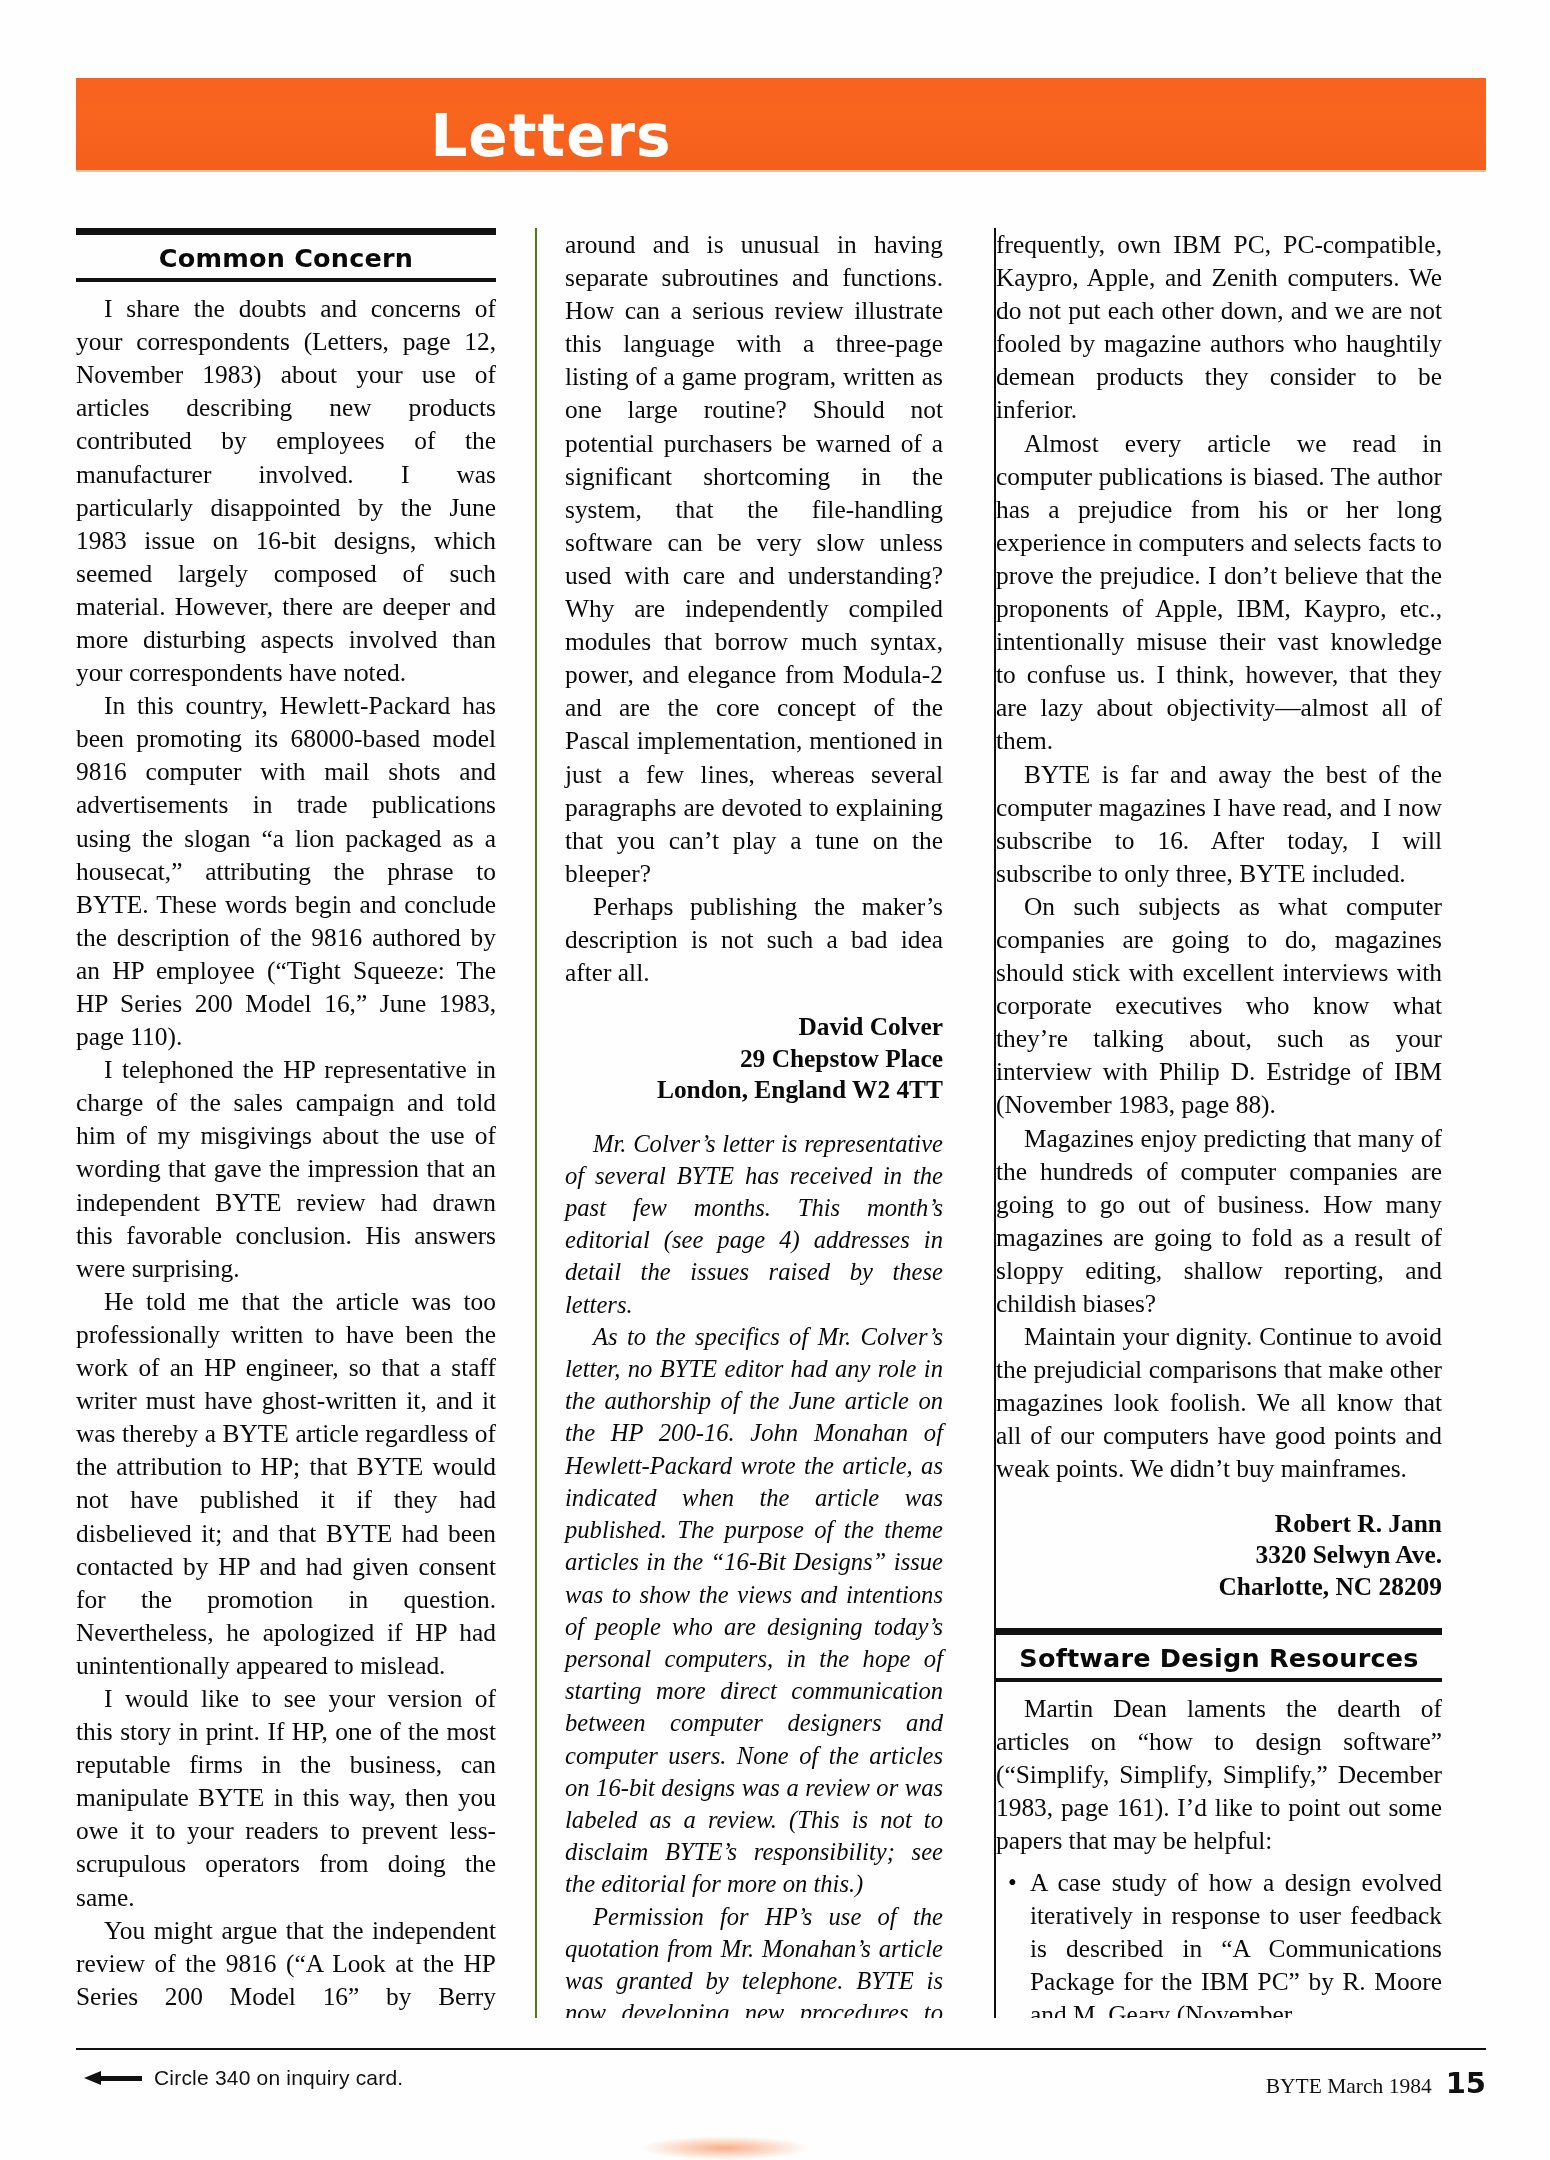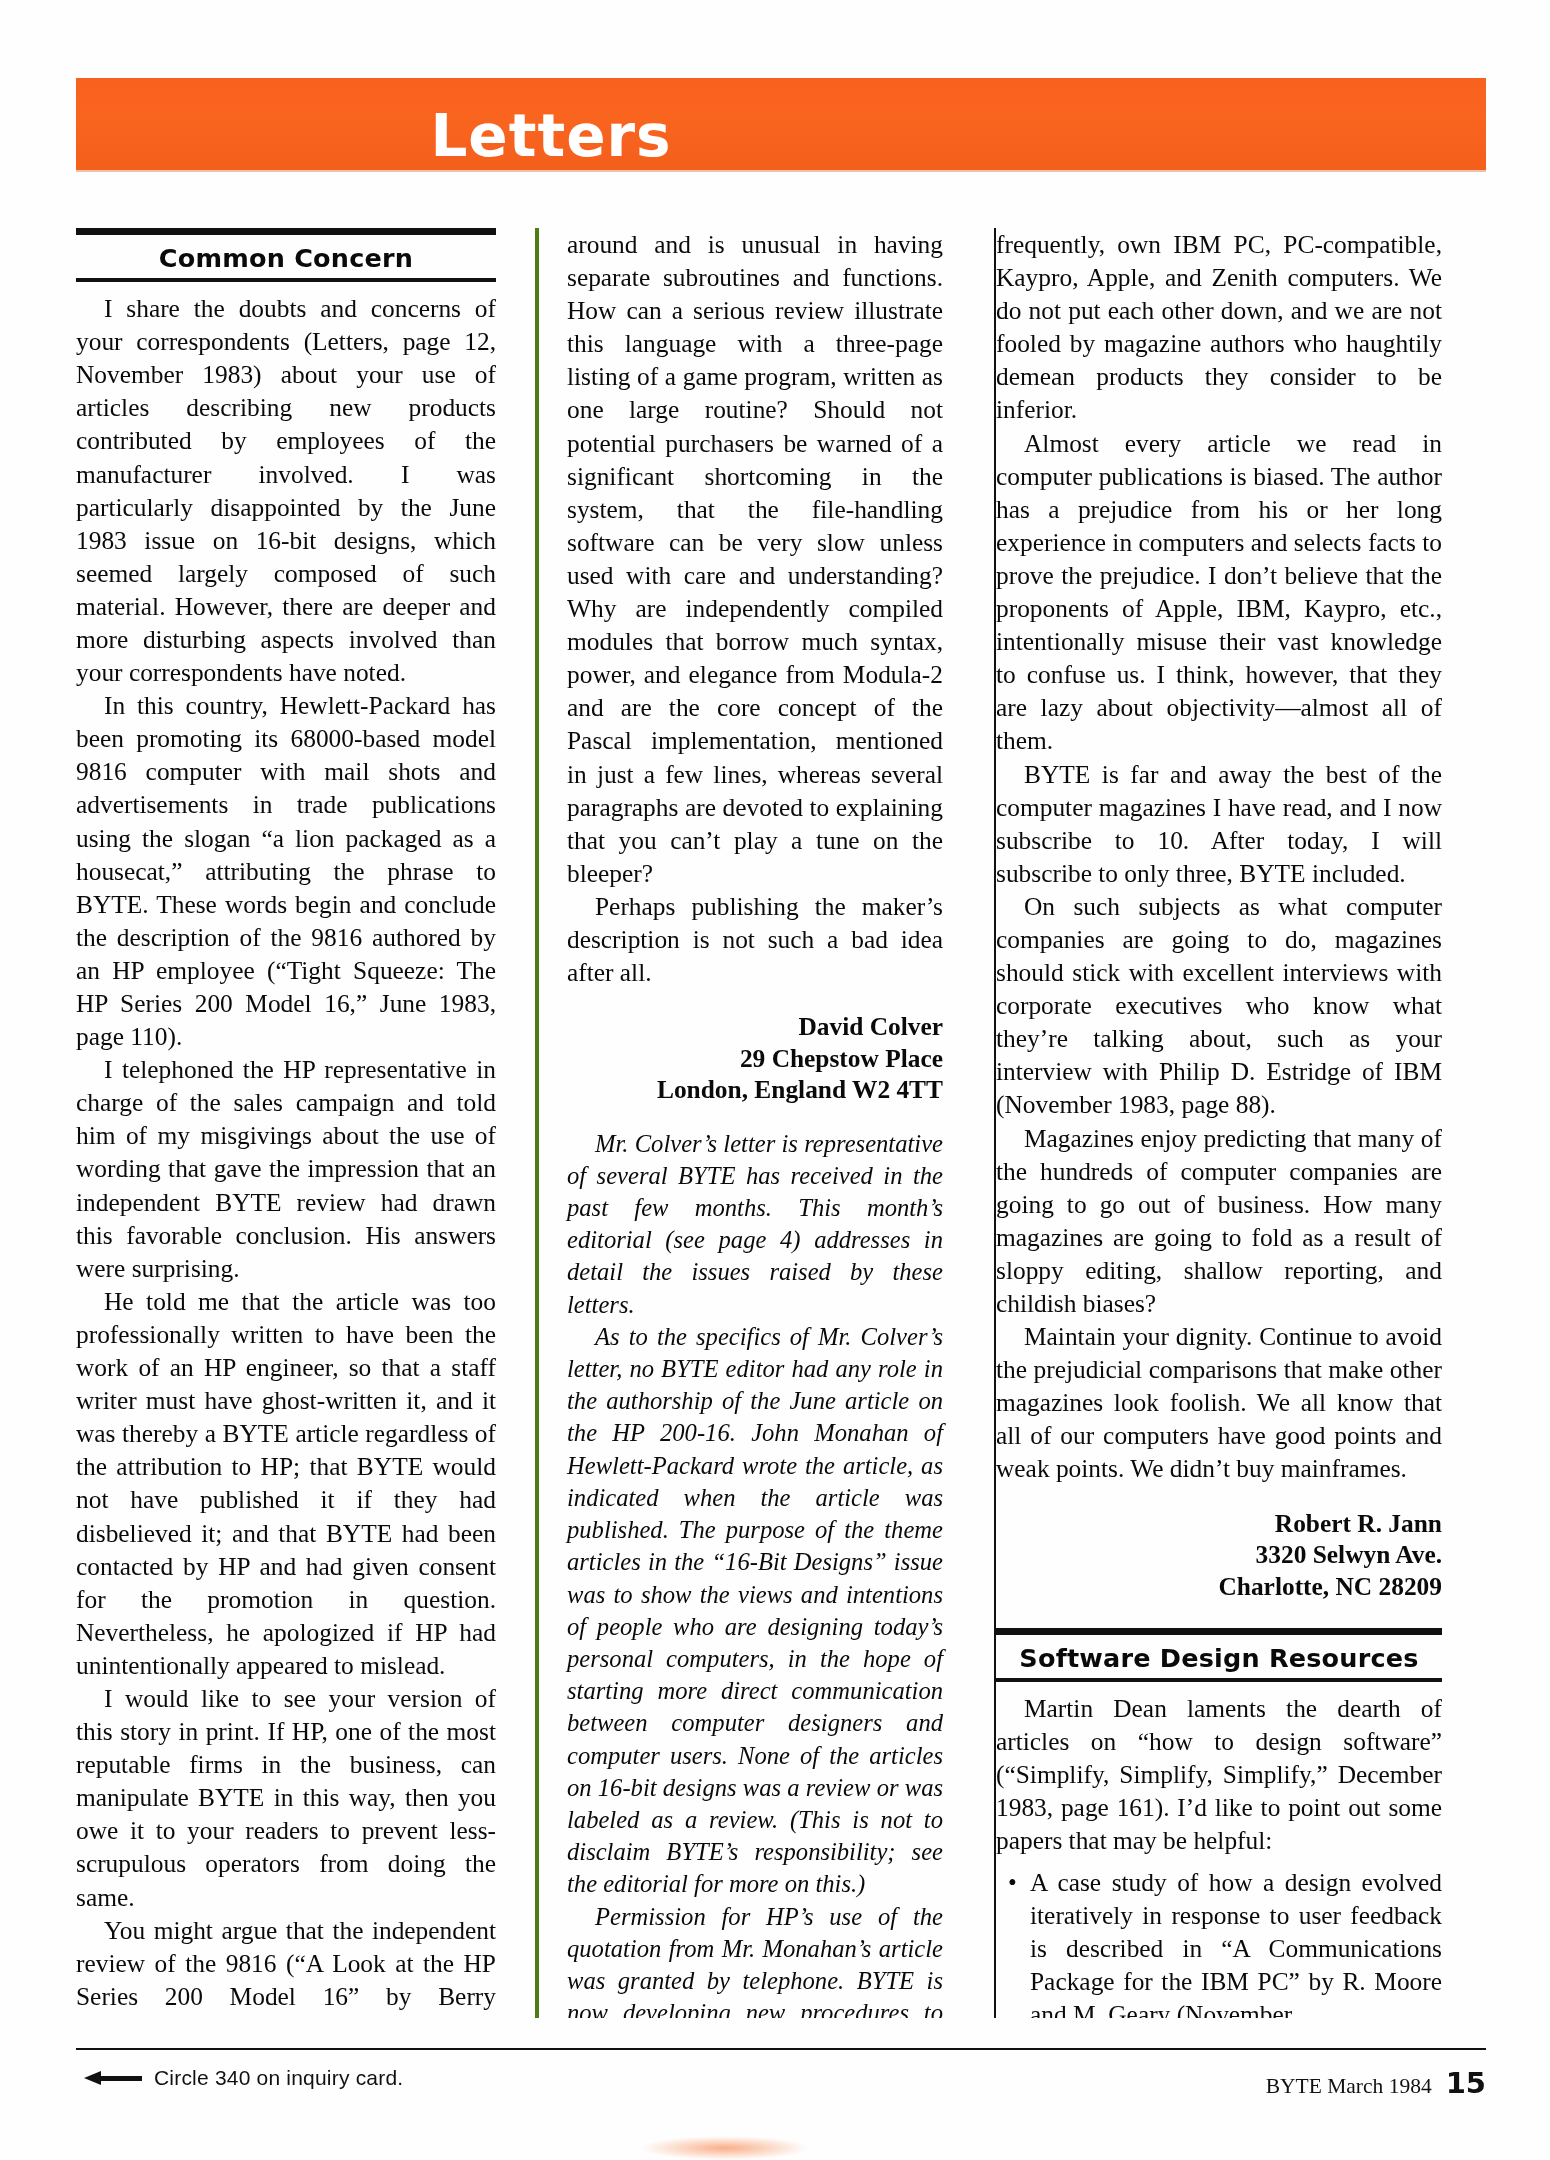--- a/index.html
+++ b/index.html
@@ -66,21 +66,21 @@
     display: flex;
     gap: 11px;
   }
   .col {
     width: 448px;
     box-sizing: border-box;
     position: relative;
     overflow: hidden;
   }
   .col-1 { padding-right: 28px; }
-  .col-2 { padding-left: 28px; padding-right: 40px; border-left: 4px solid #4d7c0f; }
+  .col-2 { padding-left: 28px; padding-right: 40px; border-left: 2px solid #4d7c0f; }
   .col-3 { border-left: 2px solid #111; }
 
   
   .sec-head {
     margin: 0 0 10px 0;
   }
   .sec-head .rule-top {
     height: 0;
     border-top: 5px solid #111;
     border-bottom: 2px solid #111;
@@ -281,21 +281,21 @@
 
       <p class="editorial first">Mr. Colver’s letter is representative of several BYTE has received in the past few months. This month’s editorial (see page 4) addresses in detail the issues raised by these letters.</p>
       <p class="editorial">As to the specifics of Mr. Colver’s letter, no BYTE editor had any role in the authorship of the June article on the HP 200-16. John Monahan of Hewlett-Packard wrote the article, as indicated when the article was published. The purpose of the theme articles in the “16-Bit Designs” issue was to show the views and intentions of people who are designing today’s personal computers, in the hope of starting more direct communication between computer designers and computer users. None of the articles on 16-bit designs was a review or was labeled as a review. (This is not to disclaim BYTE’s responsibility; see the editorial for more on this.)</p>
       <p class="editorial last-line-left">Permission for HP’s use of the quotation from Mr. Monahan’s article was granted by telephone. BYTE is now developing new procedures to prevent the misleading use of quotations.</p>
 
     </div>
 
     <div class="col col-3">
       <p class="body noindent">frequently, own IBM PC, PC-compatible, Kaypro, Apple, and Zenith computers. We do not put each other down, and we are not fooled by magazine authors who haughtily demean products they consider to be inferior.</p>
       <p class="body">Almost every article we read in computer publications is biased. The author has a prejudice from his or her long experience in computers and selects facts to prove the prejudice. I don’t believe that the proponents of Apple, IBM, Kaypro, etc., intentionally misuse their vast knowledge to confuse us. I think, however, that they are lazy about objectivity—almost all of them.</p>
-      <p class="body">BYTE is far and away the best of the computer magazines I have read, and I now subscribe to 10. After today, I will subscribe to only three, BYTE included.</p>
+      <p class="body">BYTE is far and away the best of the computer magazines I have read, and I now subscribe to 16. After today, I will subscribe to only three, BYTE included.</p>
       <p class="body">On such subjects as what computer companies are going to do, magazines should stick with excellent interviews with corporate executives who know what they’re talking about, such as your interview with Philip D. Estridge of IBM (November 1983, page 88).</p>
       <p class="body">Magazines enjoy predicting that many of the hundreds of computer companies are going to go out of business. How many magazines are going to fold as a result of sloppy editing, shallow reporting, and childish biases?</p>
       <p class="body last-line-left">Maintain your dignity. Continue to avoid the prejudicial comparisons that make other magazines look foolish. We all know that all of our computers have good points and weak points. We didn’t buy mainframes.</p>
 
       <p class="sig">
         <span>Robert R. Jann</span><br>
         <span>3320 Selwyn Ave.</span><br>
         <span>Charlotte, NC 28209</span>
       </p>
 

